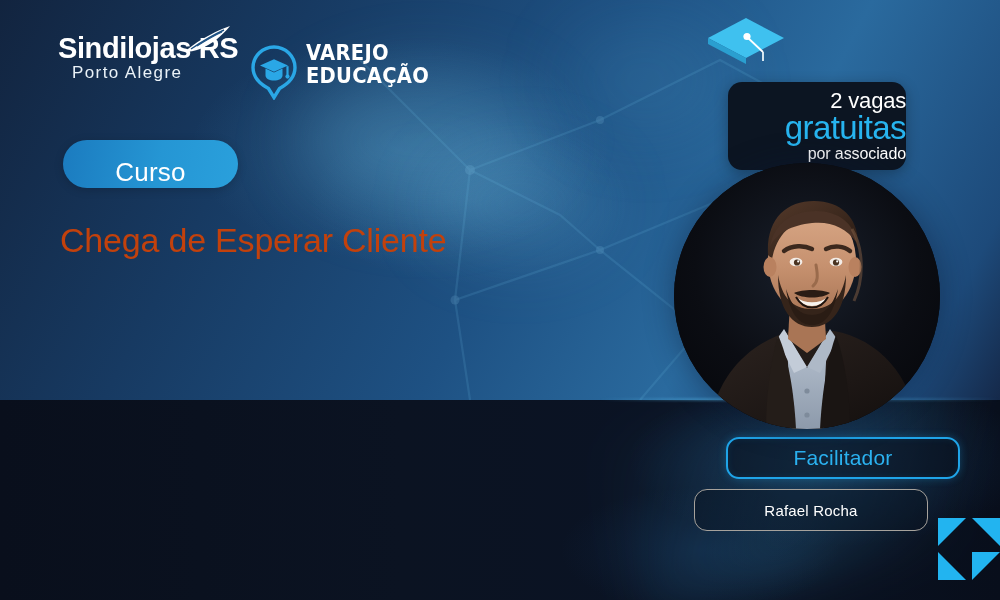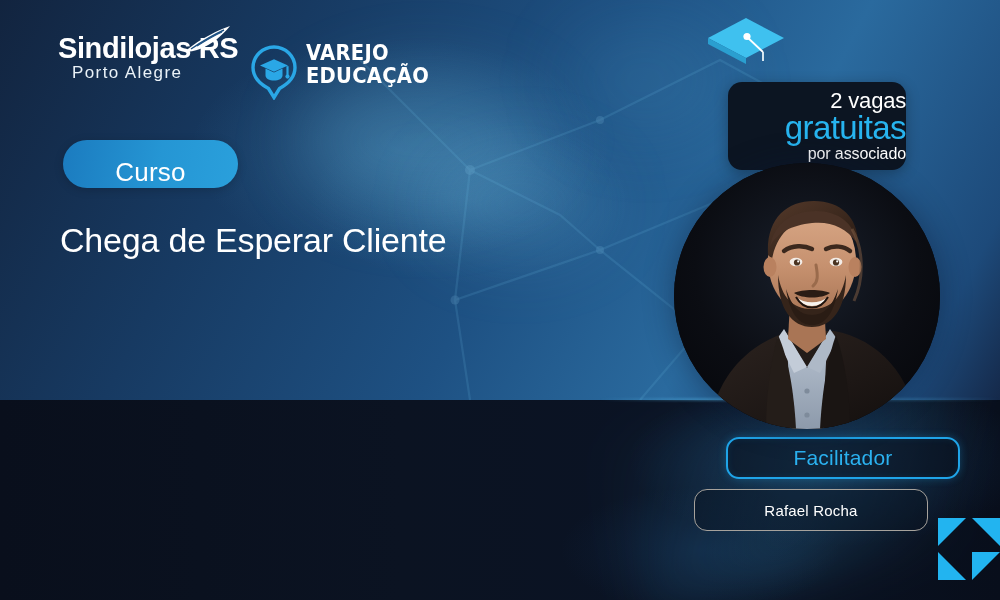--- a/index.html
+++ b/index.html
@@ -90,21 +90,21 @@
   }
   #curso-badge span { font-size:26px; color:#fff; letter-spacing:.2px; }
 
   
   #title-block { position:absolute; left:60px; top:216px; width:600px; }
   #title-main {
     font-size:35px; font-weight:bold; color:#ffffff; letter-spacing:-.3px;
     line-height:1.18;
   }
   .title-line {
-    font-size:34px; color:#ffffff; font-weight:normal; line-height:1.42;
+    font-size:34px; color:#c2410c; font-weight:normal; line-height:1.42;
     letter-spacing:-.2px;
   }
 
   
   #vagas-wrap { position:absolute; left:706px; top:16px; width:215px; height:115px; }
   #vagas-cap { position:absolute; left:-1px; top:-2px; width:82px; height:56px; z-index:3; }
   #vagas-card {
     position:absolute; left:22px; top:26px; width:178px; height:88px;
     background:#0c1522; border-radius:14px;
     display:flex; flex-direction:column; align-items:flex-end; justify-content:center;

